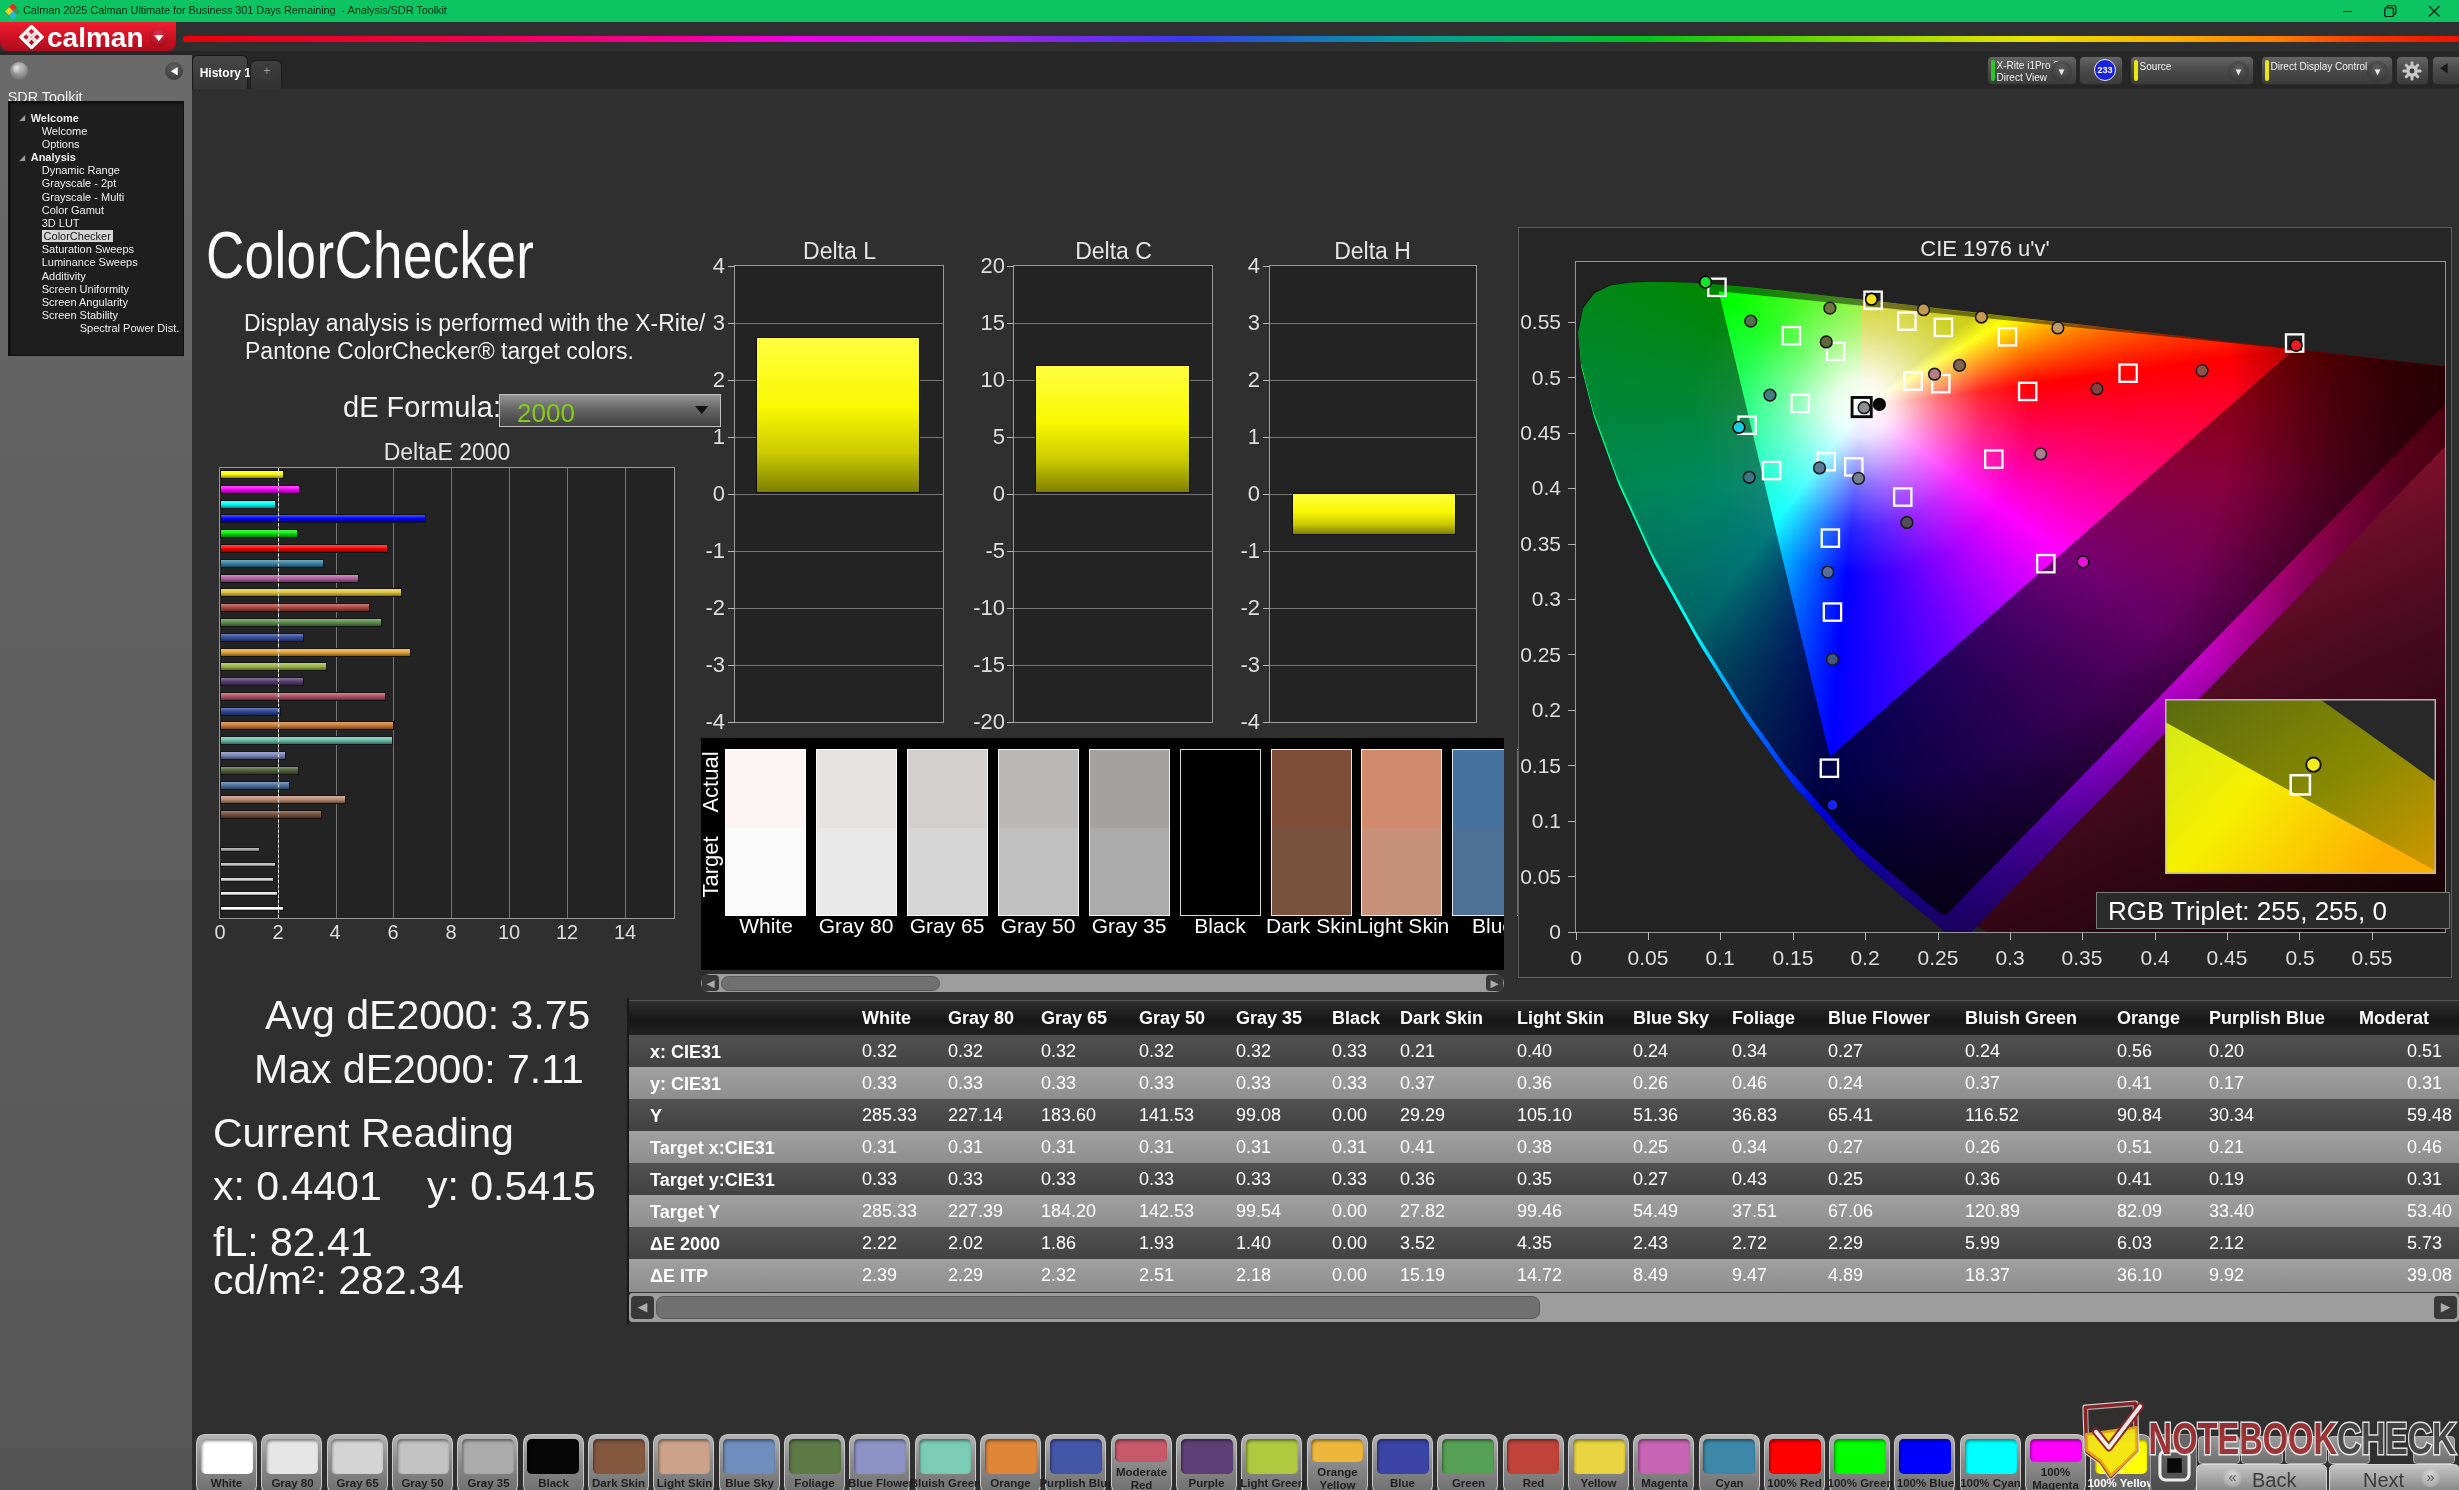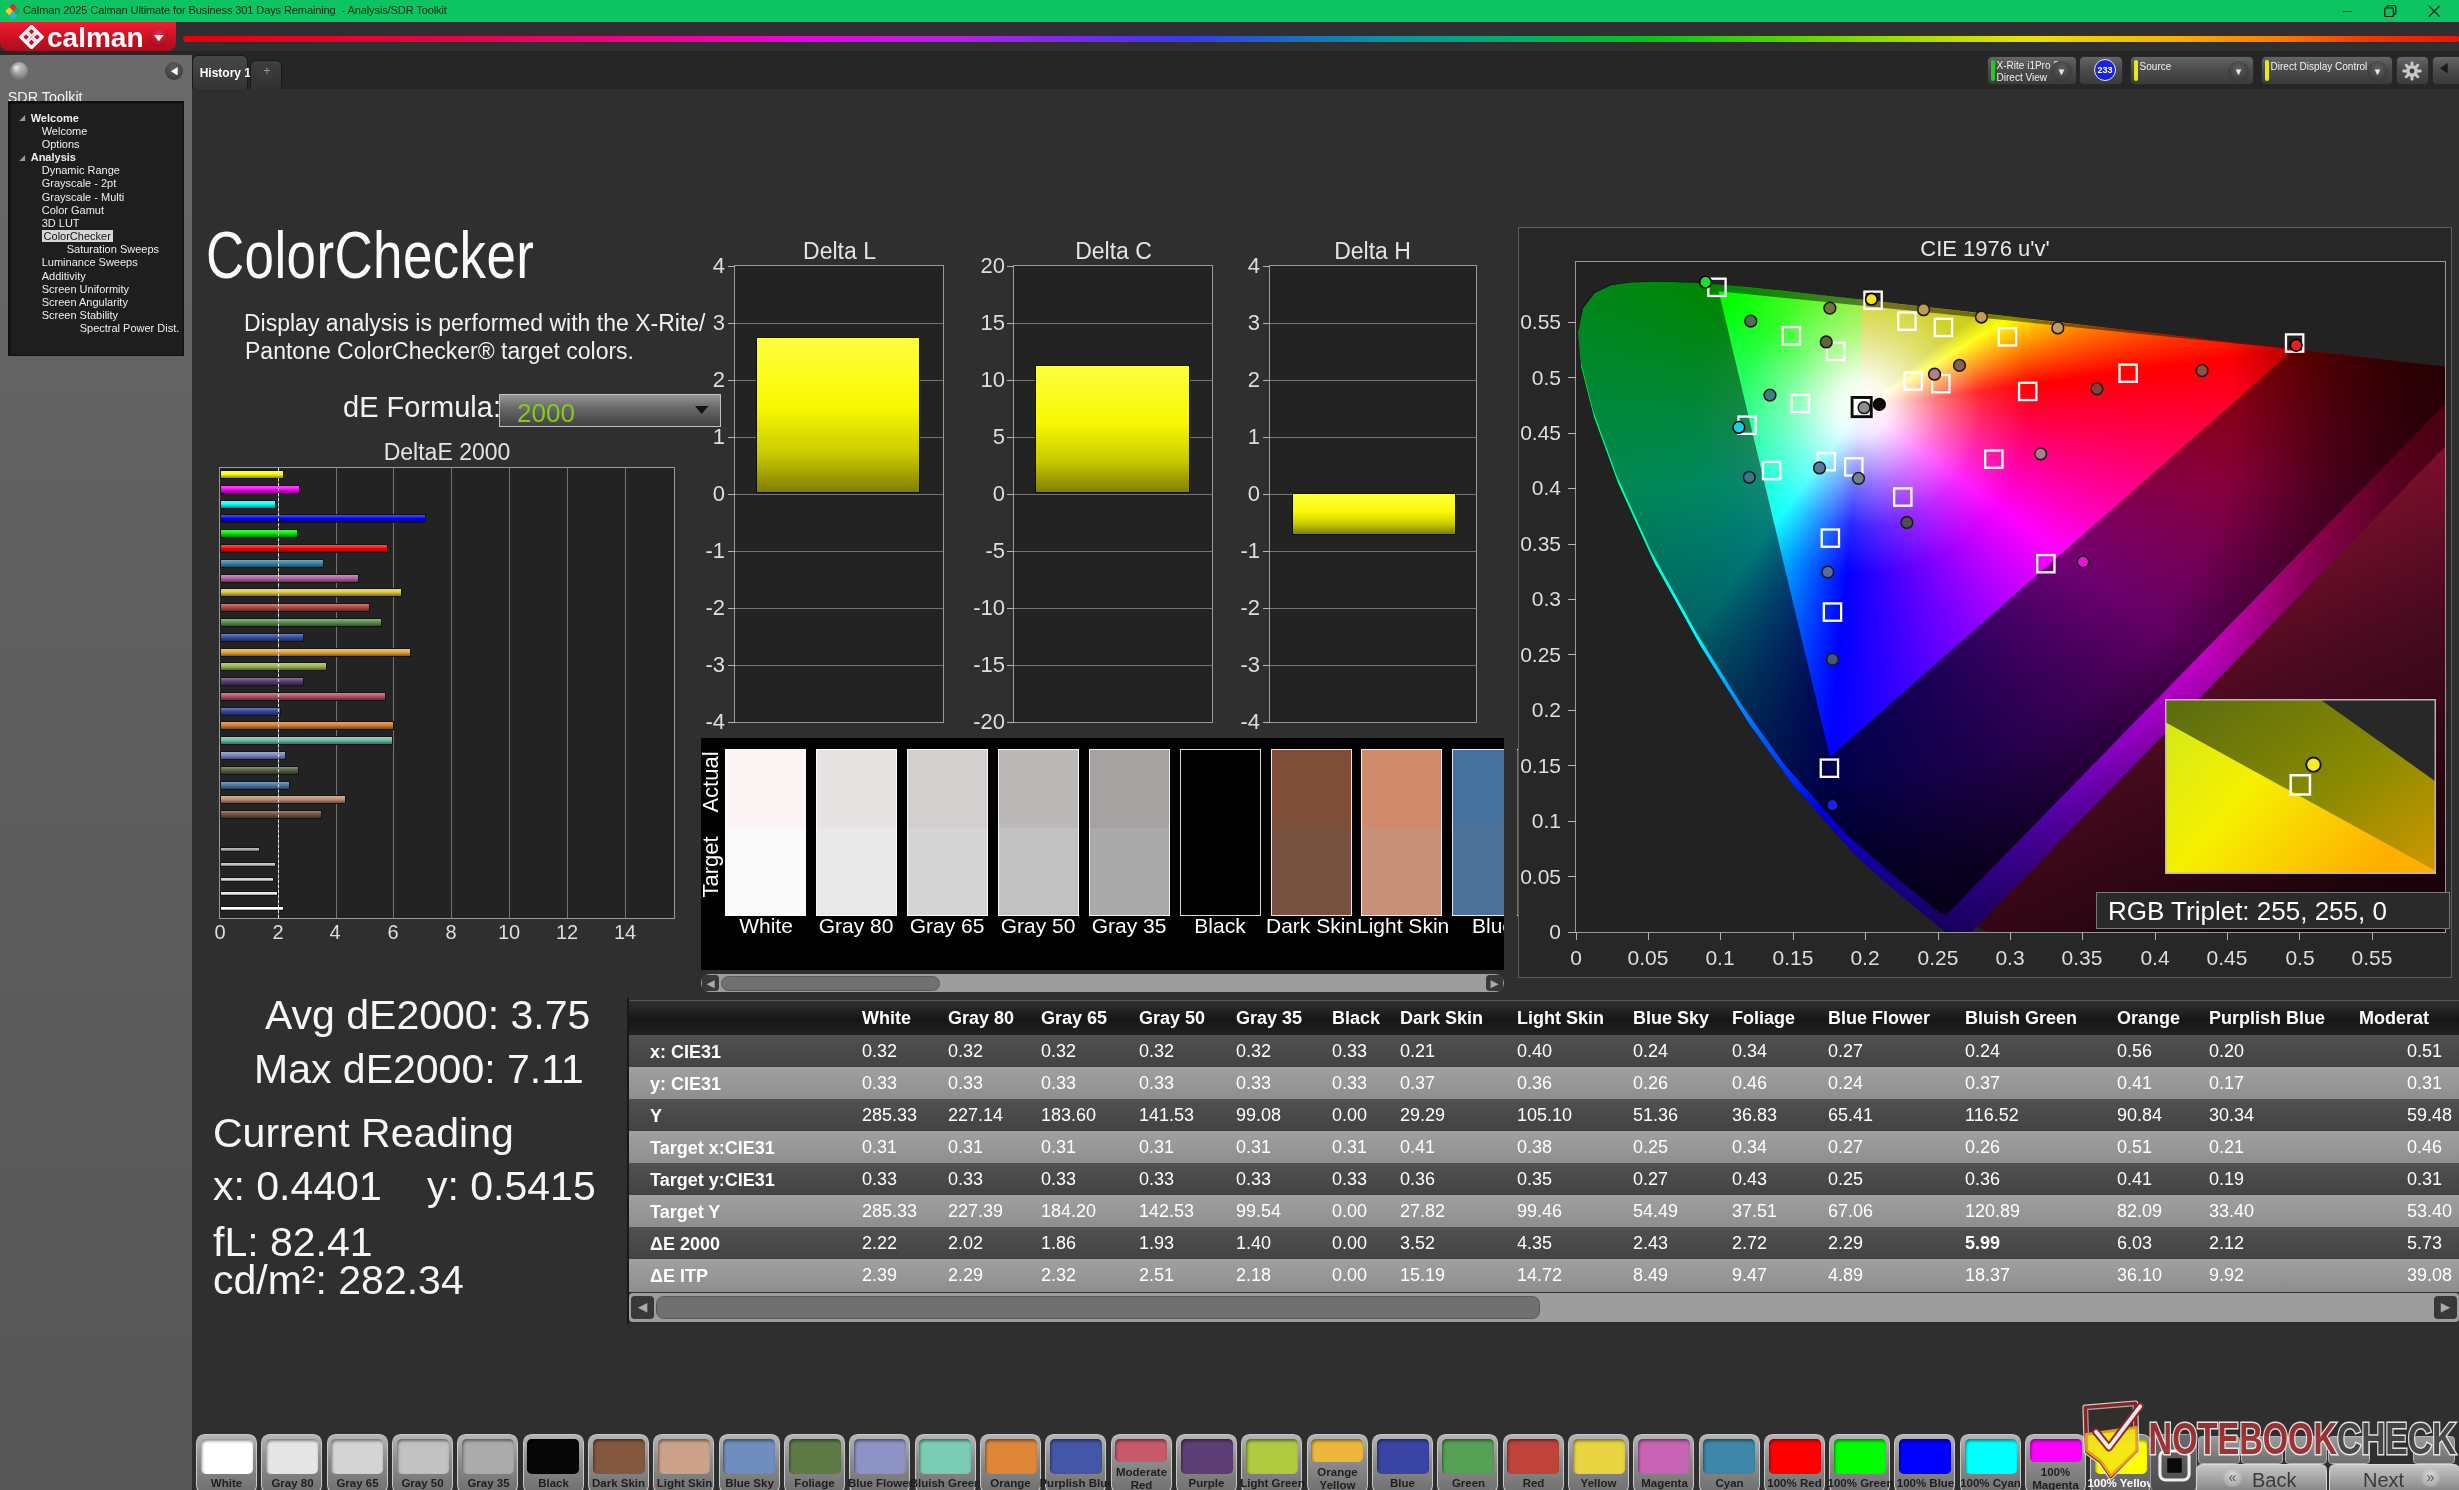--- a/index.html
+++ b/index.html
@@ -116,21 +116,21 @@
       </div>
       <div class="ti" style="top:102px;padding-left:24px;">
         <span style="position:absolute;left:33px;top:0;font-weight:400;">Color Gamut</span>
       </div>
       <div class="ti" style="top:115px;">
         <span style="position:absolute;left:33px;top:0;font-weight:400;">3D LUT</span>
       </div>
       <div class="ti" style="top:128px;">
         <span style="position:absolute;left:33px;top:0;font-weight:400;"><span style="background:#d6d6d6;color:#141414;padding:0 1.9px;">ColorChecker</span></span>
       </div>
-      <div class="ti" style="top:141px;margin-left:25px;">
+      <div class="ti" style="top:141px;">
         <span style="position:absolute;left:33px;top:0;font-weight:400;">Saturation Sweeps</span>
       </div>
       <div class="ti" style="top:154px;">
         <span style="position:absolute;left:33px;top:0;font-weight:400;">Luminance Sweeps</span>
       </div>
       <div class="ti" style="top:168px;">
         <span style="position:absolute;left:33px;top:0;font-weight:400;">Additivity</span>
       </div>
       <div class="ti" style="top:181px;">
         <span style="position:absolute;left:33px;top:0;font-weight:400;">Screen Uniformity</span>
@@ -654,21 +654,21 @@
 <div class="tval" style="left:948px;top:1233px;">2.02</div>
 <div class="tval" style="left:1041px;top:1233px;">1.86</div>
 <div class="tval" style="left:1139px;top:1233px;">1.93</div>
 <div class="tval" style="left:1236px;top:1233px;">1.40</div>
 <div class="tval" style="left:1332px;top:1233px;">0.00</div>
 <div class="tval" style="left:1400px;top:1233px;">3.52</div>
 <div class="tval" style="left:1517px;top:1233px;">4.35</div>
 <div class="tval" style="left:1633px;top:1233px;">2.43</div>
 <div class="tval" style="left:1732px;top:1233px;">2.72</div>
 <div class="tval" style="left:1828px;top:1233px;">2.29</div>
-<div class="tval" style="left:1965px;top:1233px;font-weight:bold;">5.99</div>
+<div class="tval" style="left:1965px;top:1233px;">5.99</div>
 <div class="tval" style="left:2117px;top:1233px;">6.03</div>
 <div class="tval" style="left:2209px;top:1233px;">2.12</div>
 <div class="tval" style="left:2407px;top:1233px;">5.73</div>
 <div class="trow" style="top:1259px;background:linear-gradient(#a0a0a0 0%,#979797 50%,#8d8d8d 100%);">
     <div class="tlab">ΔE ITP</div>
   </div>
 <div class="tval" style="left:862px;top:1265px;">2.39</div>
 <div class="tval" style="left:948px;top:1265px;">2.29</div>
 <div class="tval" style="left:1041px;top:1265px;">2.32</div>
 <div class="tval" style="left:1139px;top:1265px;">2.51</div>

